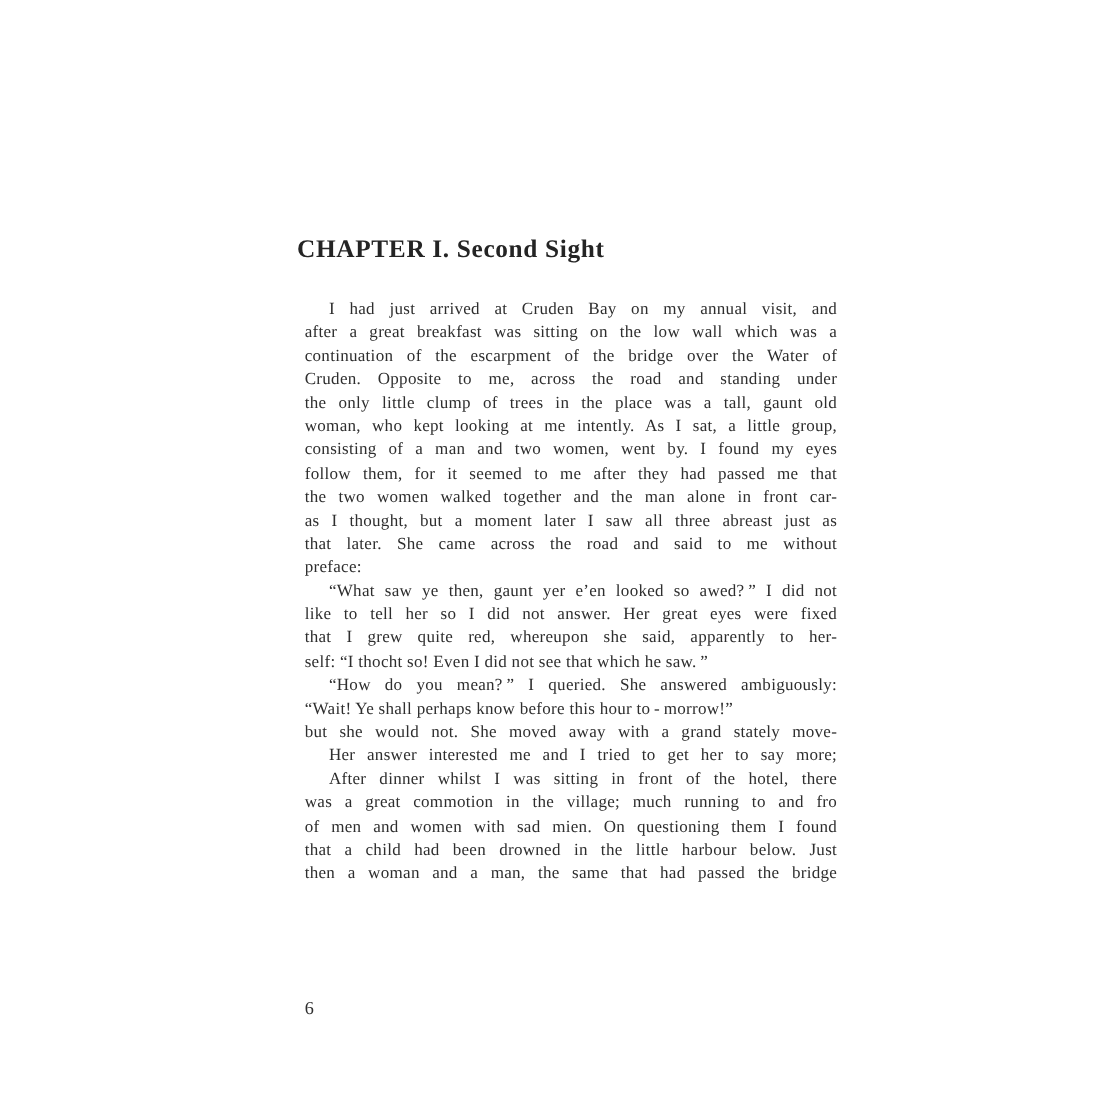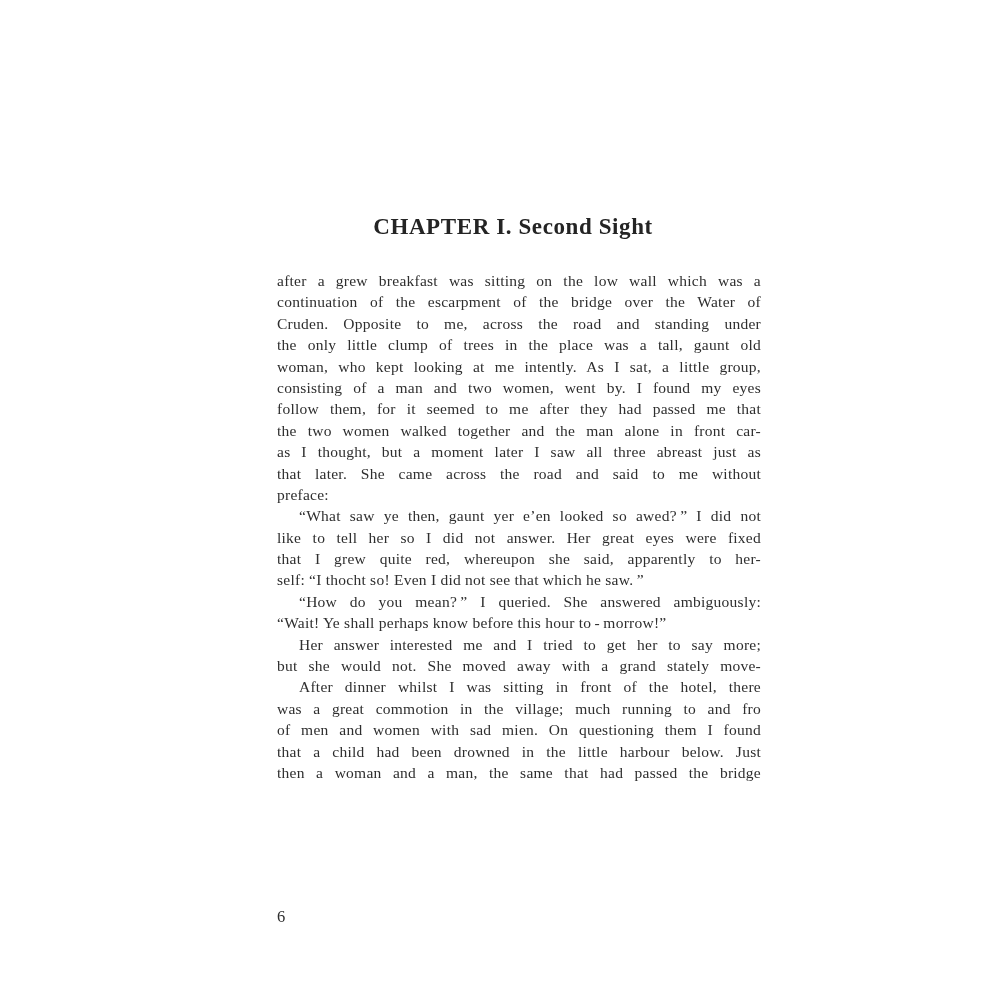--- a/index.html
+++ b/index.html
@@ -22,21 +22,21 @@
   }
   .chapter-title {
     position: absolute;
     left: 270px;
     top: 213px;
     width: 486px;
     margin: 0;
     font-size: 23px;
     font-weight: bold;
     letter-spacing: 0.6px;
-    text-align: center;
+    text-align: left;
     color: #242424;
     line-height: 28px;
   }
   .body-text {
     position: absolute;
     left: 277px;
     top: 270px;
     width: 484px;
     font-size: 15.5px;
     letter-spacing: 0.25px;
@@ -63,39 +63,40 @@
     color: #2e2e2e;
   }
 </style>
 </head>
 <body>
 
 <div class="page">
   <h1 class="chapter-title">CHAPTER I. Second Sight</h1>
 
   <div class="body-text">
-      <div class="line just">after a grew breakfast was sitting on the low wall which was a</div>
+      <div class="line indent just">I had just arrived at Cruden Bay on my annual visit, and</div>
+      <div class="line just">after a great breakfast was sitting on the low wall which was a</div>
       <div class="line just">continuation of the escarpment of the bridge over the Water of</div>
       <div class="line just">Cruden. Opposite to me, across the road and standing under</div>
       <div class="line just">the only little clump of trees in the place was a tall, gaunt old</div>
       <div class="line just">woman, who kept looking at me intently. As I sat, a little group,</div>
       <div class="line just">consisting of a man and two women, went by. I found my eyes</div>
       <div class="line just">follow them, for it seemed to me after they had passed me that</div>
       <div class="line just">the two women walked together and the man alone in front car-</div>
       <div class="line just">as I thought, but a moment later I saw all three abreast just as</div>
       <div class="line just">that later. She came across the road and said to me without</div>
       <div class="line">preface:</div>
       <div class="line indent just">“What saw ye then, gaunt yer e’en looked so awed? ” I did not</div>
       <div class="line just">like to tell her so I did not answer. Her great eyes were fixed</div>
       <div class="line just">that I grew quite red, whereupon she said, apparently to her-</div>
       <div class="line">self: “I thocht so! Even I did not see that which he saw. ”</div>
       <div class="line indent just">“How do you mean? ” I queried. She answered ambiguously:</div>
       <div class="line">“Wait! Ye shall perhaps know before this hour to - morrow!”</div>
+      <div class="line just">but she would not. She moved away with a grand stately move-</div>
       <div class="line indent just">Her answer interested me and I tried to get her to say more;</div>
-      <div class="line just">but she would not. She moved away with a grand stately move-</div>
       <div class="line indent just">After dinner whilst I was sitting in front of the hotel, there</div>
       <div class="line just">was a great commotion in the village; much running to and fro</div>
       <div class="line just">of men and women with sad mien. On questioning them I found</div>
       <div class="line just">that a child had been drowned in the little harbour below. Just</div>
       <div class="line just">then a woman and a man, the same that had passed the bridge</div>
     </div>
 
   <div class="page-number">6</div>
 </div>
 

